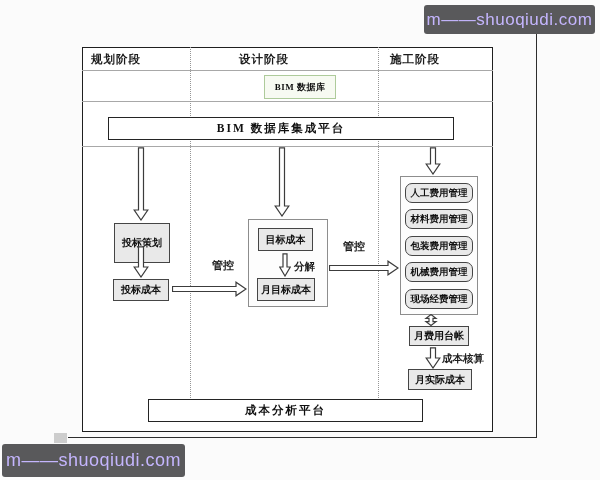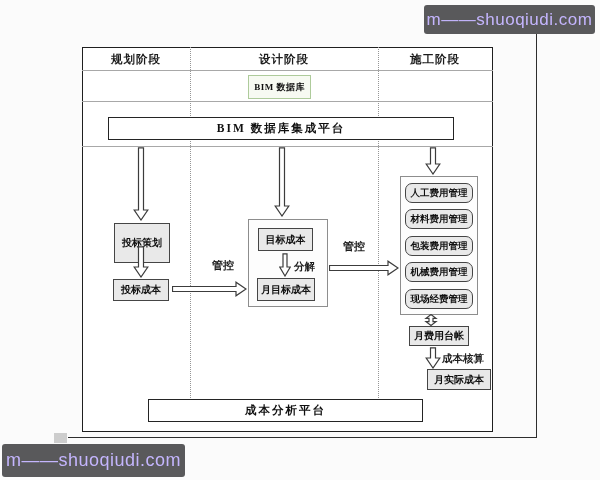--- a/index.html
+++ b/index.html
@@ -8,21 +8,21 @@
     background:#fbfbfb;
     font-family:"Liberation Sans",sans-serif;
   }
   .table-frame{
     position:absolute;left:82px;top:47px;width:411px;height:385px;
     background:#ffffff;border:1.5px solid #1f1f1f;box-sizing:border-box;
   }
   .hline{position:absolute;height:1px;background:#a8a8a8;}
   .vdash{position:absolute;width:0;border-left:1px dotted #969696;}
   .stage{
-    position:absolute;width:90px;text-align:center;
+    position:absolute;width:90px;text-align:left;
     font-weight:bold;font-size:11.5px;color:#1c1c1c;letter-spacing:1px;
   }
   .box{
     position:absolute;display:flex;align-items:center;justify-content:center;
     background:#e9e9e9;border:1.4px solid #454545;box-sizing:border-box;
     font-weight:bold;font-size:10px;color:#101010;white-space:nowrap;
   }
   .mgmt{font-size:9.5px;border-width:1.3px;border-radius:7px;}
   .platform{
     background:#ffffff;border:1.4px solid #242424;
@@ -62,21 +62,21 @@
   <div class="hline" style="left:82px;top:70px;width:411px;"></div>
   <div class="hline" style="left:82px;top:101px;width:411px;"></div>
   <div class="hline" style="left:82px;top:146px;width:411px;"></div>
   <div class="vdash" style="left:190px;top:47px;height:353px;"></div>
   <div class="vdash" style="left:378px;top:47px;height:353px;"></div>
 
   <div class="stage" style="left:91px;top:52px;">规划阶段</div>
   <div class="stage" style="left:390px;top:52px;">施工阶段</div>
   <div class="stage" style="left:239px;top:52px;">设计阶段</div>
 
-  <div class="box bimdb" style="left:248px;top:75px;width:63px;height:24px;text-align:right;">BIM 数据库</div>
+  <div class="box bimdb" style="left:264px;top:75px;width:72px;height:24px;text-align:right;">BIM 数据库</div>
 
   <div class="box platform" style="left:108px;top:117px;width:346px;height:23px;">BIM 数据库集成平台</div>
 
   <svg class="arrow" style="left:133px;top:147px;" width="16" height="74" viewBox="0 0 16 74">
     <polygon points="5.5,0.8 10.5,0.8 10.5,63 14.8,63 8,73 1.2,63 5.5,63"></polygon>
   </svg>
   <svg class="arrow" style="left:274px;top:147px;" width="16" height="70" viewBox="0 0 16 70">
     <polygon points="5.5,0.8 10.5,0.8 10.5,59 14.8,59 8,69 1.2,59 5.5,59"></polygon>
   </svg>
   <svg class="arrow" style="left:425px;top:147px;" width="16" height="28" viewBox="0 0 16 28">
@@ -116,21 +116,21 @@
 
   <svg class="arrow" style="left:424px;top:314px;" width="14" height="12" viewBox="0 0 14 12">
     <polygon points="7,0.5 12,4.3 9,4.3 9,7.7 12,7.7 7,11.5 2,7.7 5,7.7 5,4.3 2,4.3"></polygon>
   </svg>
   <div class="box" style="left:409px;top:326px;width:60px;height:20px;">月费用台帐</div>
 
   <svg class="arrow" style="left:425px;top:347px;" width="16" height="22" viewBox="0 0 16 22">
     <polygon points="5.5,0.8 10.5,0.8 10.5,11 14.8,11 8,21 1.2,11 5.5,11"></polygon>
   </svg>
   <div class="lbl" style="left:442px;top:352px;font-size:10.5px;">成本核算</div>
-  <div class="box" style="left:408px;top:369px;width:64px;height:21px;margin-left:19px;">月实际成本</div>
+  <div class="box" style="left:408px;top:369px;width:64px;height:21px;">月实际成本</div>
 
   <div class="box platform" style="left:148px;top:399px;width:275px;height:23px;">成本分析平台</div>
 
   <div class="frame-right"></div>
   <div class="frame-bottom"></div>
   <div class="artifact"></div>
 
   <div class="wm wm-top">m——shuoqiudi.com</div>
   <div class="wm wm-bottom">m——shuoqiudi.com</div>
 

